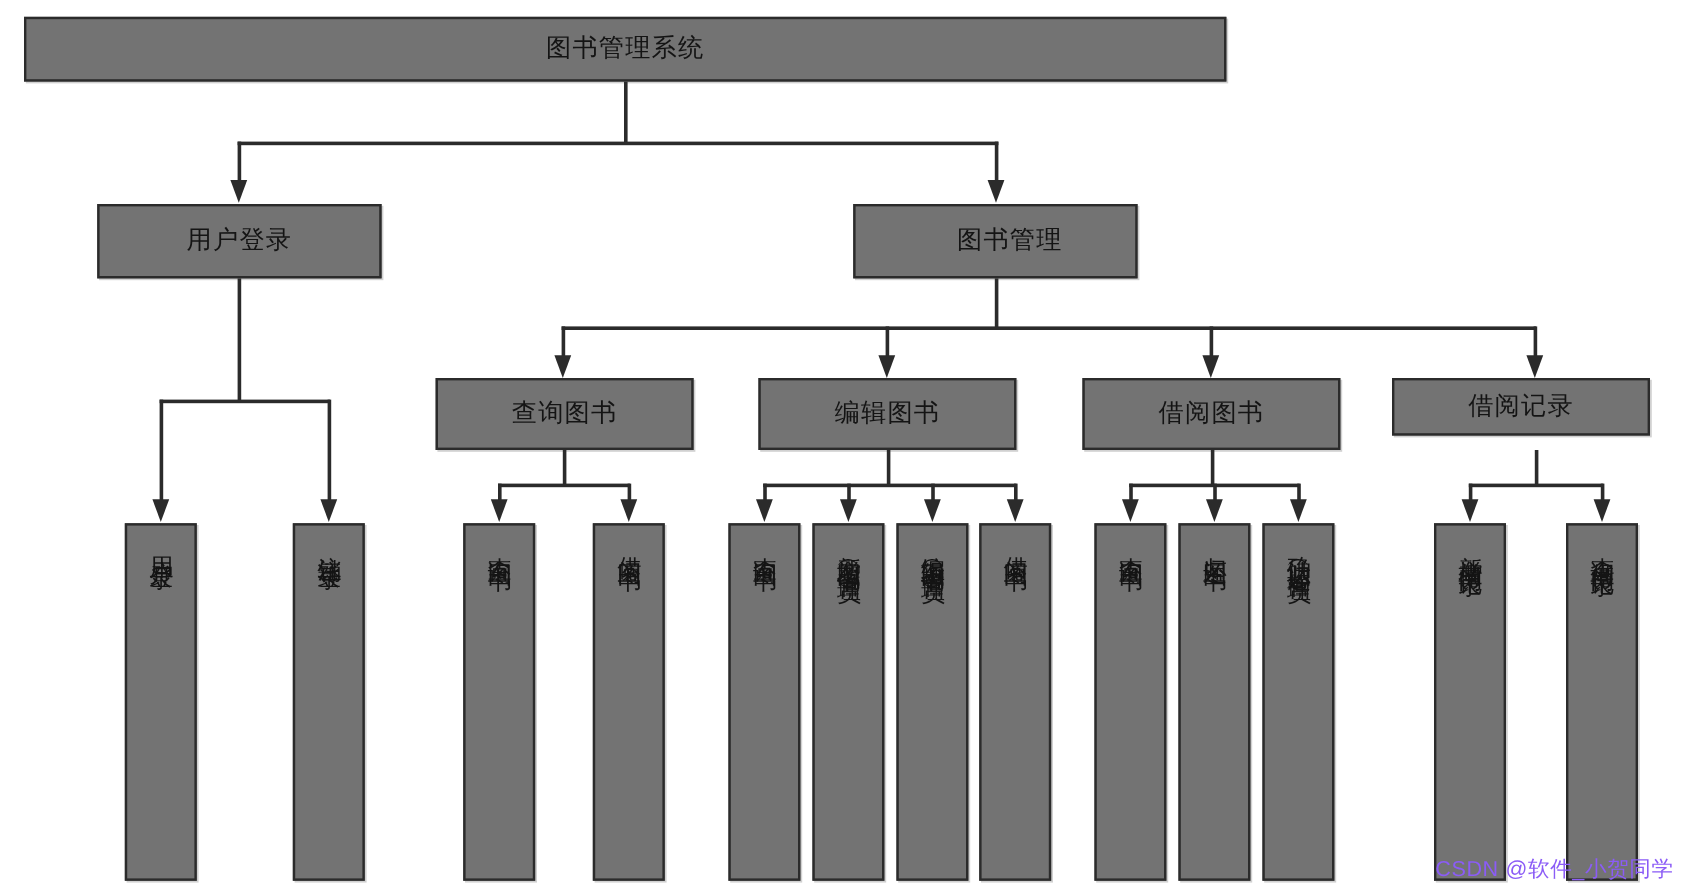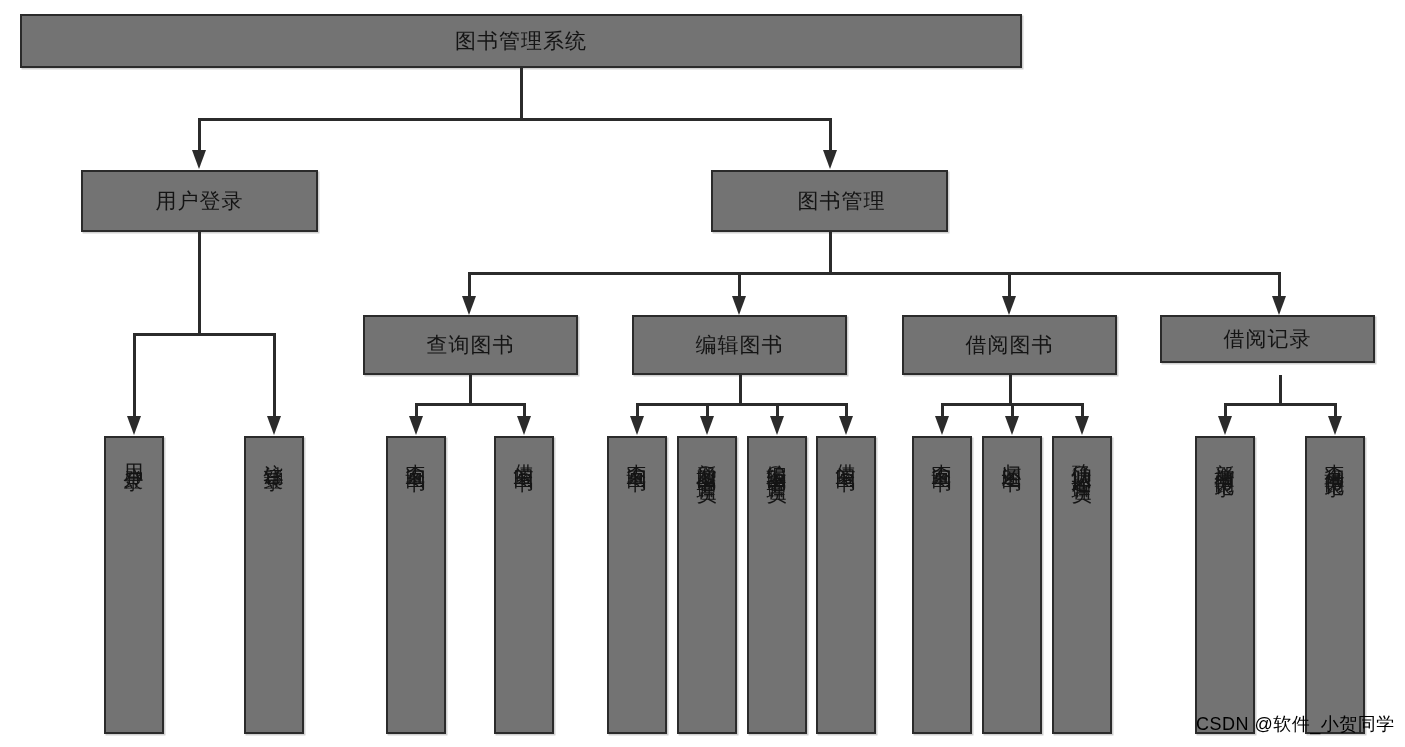--- a/index.html
+++ b/index.html
@@ -70,21 +70,21 @@
     height: 0;
     border-left: 7.5px solid transparent;
     border-right: 7.5px solid transparent;
     border-top: 19px solid #2b2b2b;
   }
 
   
   #watermark {
     position: absolute;
     font-size: 18px;
-    color: #000000;
+    color: #8b5cf6;
     letter-spacing: 0.5px;
     white-space: nowrap;
     user-select: none;
   }
 </style>
 </head>
 <body>
 
 <div id="diagram-root">
 

